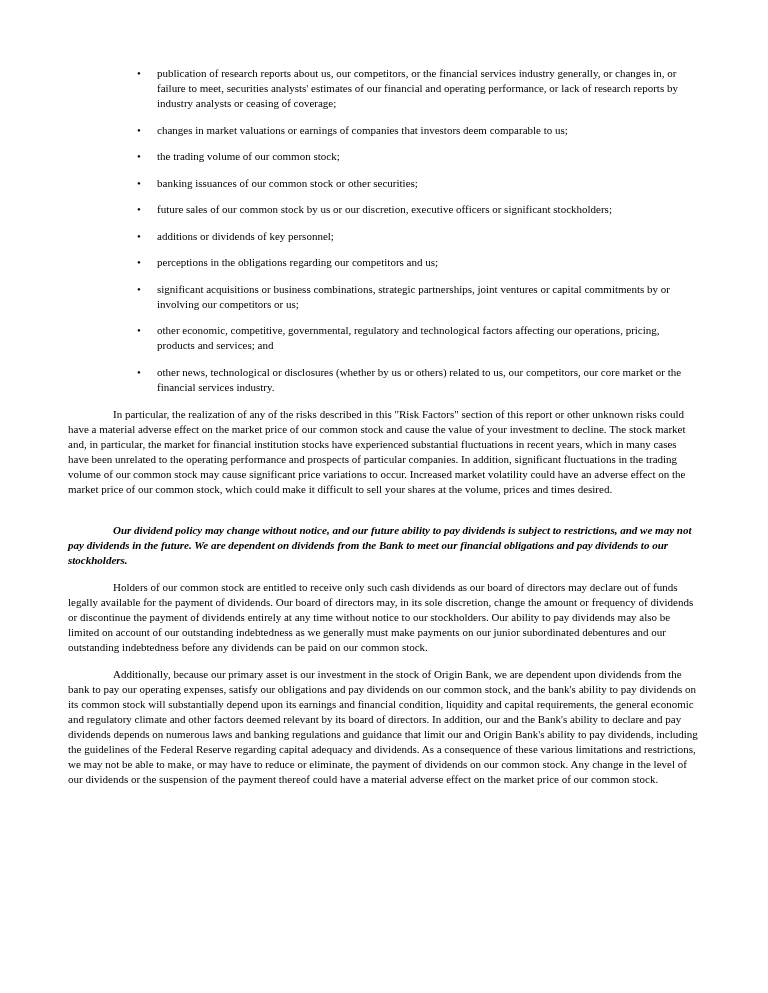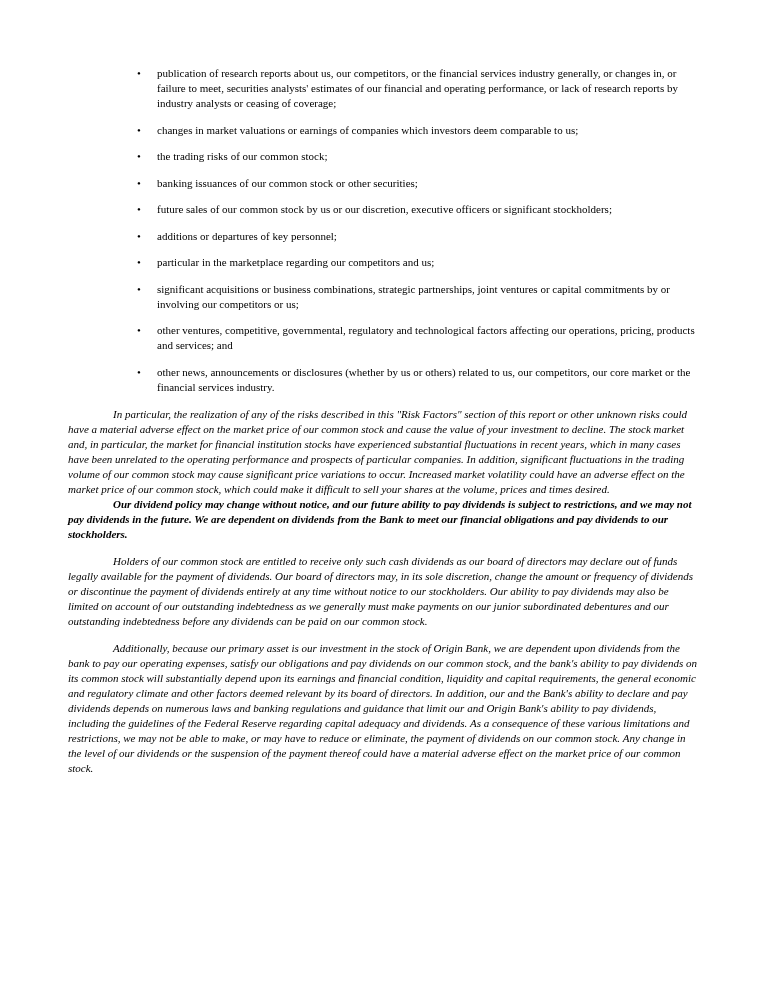--- a/index.html
+++ b/index.html
@@ -34,26 +34,25 @@
     flex: 0 0 20px;
     width: 20px;
   }
   .bullet-text {
     flex: 1 1 auto;
   }
   .para {
     margin: 12px 0 0 0;
     text-indent: 45px;
     text-align: left;
-    font-style: italic;
   }
   .para.emphasis {
     font-weight: bold;
     font-style: italic;
-    margin-top: 0;
+    margin-top: 26px;
   }
   .page-number {
     position: absolute;
     left: 0;
     bottom: 24px;
     width: 100%;
     text-align: center;
     font-size: 11px;
   }
 </style>
@@ -62,53 +61,53 @@
 
 <div class="page">
 
   <ul class="bullet-list">
     <li class="bullet-item">
       <span class="bullet-marker">•</span>
       <span class="bullet-text">publication of research reports about us, our competitors, or the financial services industry generally, or changes in, or failure to meet, securities analysts' estimates of our financial and operating performance, or lack of research reports by industry analysts or ceasing of coverage;</span>
     </li>
     <li class="bullet-item">
       <span class="bullet-marker">•</span>
-      <span class="bullet-text">changes in market valuations or earnings of companies which investors deem comparable to us;</span>
+      <span class="bullet-text">changes in market valuations or earnings of companies that investors deem comparable to us;</span>
     </li>
     <li class="bullet-item">
       <span class="bullet-marker">•</span>
-      <span class="bullet-text">the trading risks of our common stock;</span>
+      <span class="bullet-text">the trading volume of our common stock;</span>
     </li>
     <li class="bullet-item">
       <span class="bullet-marker">•</span>
       <span class="bullet-text">banking issuances of our common stock or other securities;</span>
     </li>
     <li class="bullet-item">
       <span class="bullet-marker">•</span>
       <span class="bullet-text">future sales of our common stock by us or our discretion, executive officers or significant stockholders;</span>
     </li>
     <li class="bullet-item">
       <span class="bullet-marker">•</span>
-      <span class="bullet-text">additions or departures of key personnel;</span>
+      <span class="bullet-text">additions or dividends of key personnel;</span>
     </li>
     <li class="bullet-item">
       <span class="bullet-marker">•</span>
-      <span class="bullet-text">particular in the marketplace regarding our competitors and us;</span>
+      <span class="bullet-text">perceptions in the obligations regarding our competitors and us;</span>
     </li>
     <li class="bullet-item">
       <span class="bullet-marker">•</span>
       <span class="bullet-text">significant acquisitions or business combinations, strategic partnerships, joint ventures or capital commitments by or involving our competitors or us;</span>
     </li>
     <li class="bullet-item">
       <span class="bullet-marker">•</span>
-      <span class="bullet-text">other ventures, competitive, governmental, regulatory and technological factors affecting our operations, pricing, products and services; and</span>
+      <span class="bullet-text">other economic, competitive, governmental, regulatory and technological factors affecting our operations, pricing, products and services; and</span>
     </li>
     <li class="bullet-item">
       <span class="bullet-marker">•</span>
-      <span class="bullet-text">other news, announcements or disclosures (whether by us or others) related to us, our competitors, our core market or the financial services industry.</span>
+      <span class="bullet-text">other news, technological or disclosures (whether by us or others) related to us, our competitors, our core market or the financial services industry.</span>
     </li>
   </ul>
 
   <p class="para">In particular, the realization of any of the risks described in this "Risk Factors" section of this report or other unknown risks could have a material adverse effect on the market price of our common stock and cause the value of your investment to decline. The stock market and, in particular, the market for financial institution stocks have experienced substantial fluctuations in recent years, which in many cases have been unrelated to the operating performance and prospects of particular companies. In addition, significant fluctuations in the trading volume of our common stock may cause significant price variations to occur. Increased market volatility could have an adverse effect on the market price of our common stock, which could make it difficult to sell your shares at the volume, prices and times desired.</p>
 
   <p class="para emphasis">Our dividend policy may change without notice, and our future ability to pay dividends is subject to restrictions, and we may not pay dividends in the future. We are dependent on dividends from the Bank to meet our financial obligations and pay dividends to our stockholders.</p>
 
   <p class="para">Holders of our common stock are entitled to receive only such cash dividends as our board of directors may declare out of funds legally available for the payment of dividends. Our board of directors may, in its sole discretion, change the amount or frequency of dividends or discontinue the payment of dividends entirely at any time without notice to our stockholders. Our ability to pay dividends may also be limited on account of our outstanding indebtedness as we generally must make payments on our junior subordinated debentures and our outstanding indebtedness before any dividends can be paid on our common stock.</p>
 
   <p class="para">Additionally, because our primary asset is our investment in the stock of Origin Bank, we are dependent upon dividends from the bank to pay our operating expenses, satisfy our obligations and pay dividends on our common stock, and the bank's ability to pay dividends on its common stock will substantially depend upon its earnings and financial condition, liquidity and capital requirements, the general economic and regulatory climate and other factors deemed relevant by its board of directors. In addition, our and the Bank's ability to declare and pay dividends depends on numerous laws and banking regulations and guidance that limit our and Origin Bank's ability to pay dividends, including the guidelines of the Federal Reserve regarding capital adequacy and dividends. As a consequence of these various limitations and restrictions, we may not be able to make, or may have to reduce or eliminate, the payment of dividends on our common stock. Any change in the level of our dividends or the suspension of the payment thereof could have a material adverse effect on the market price of our common stock.</p>

